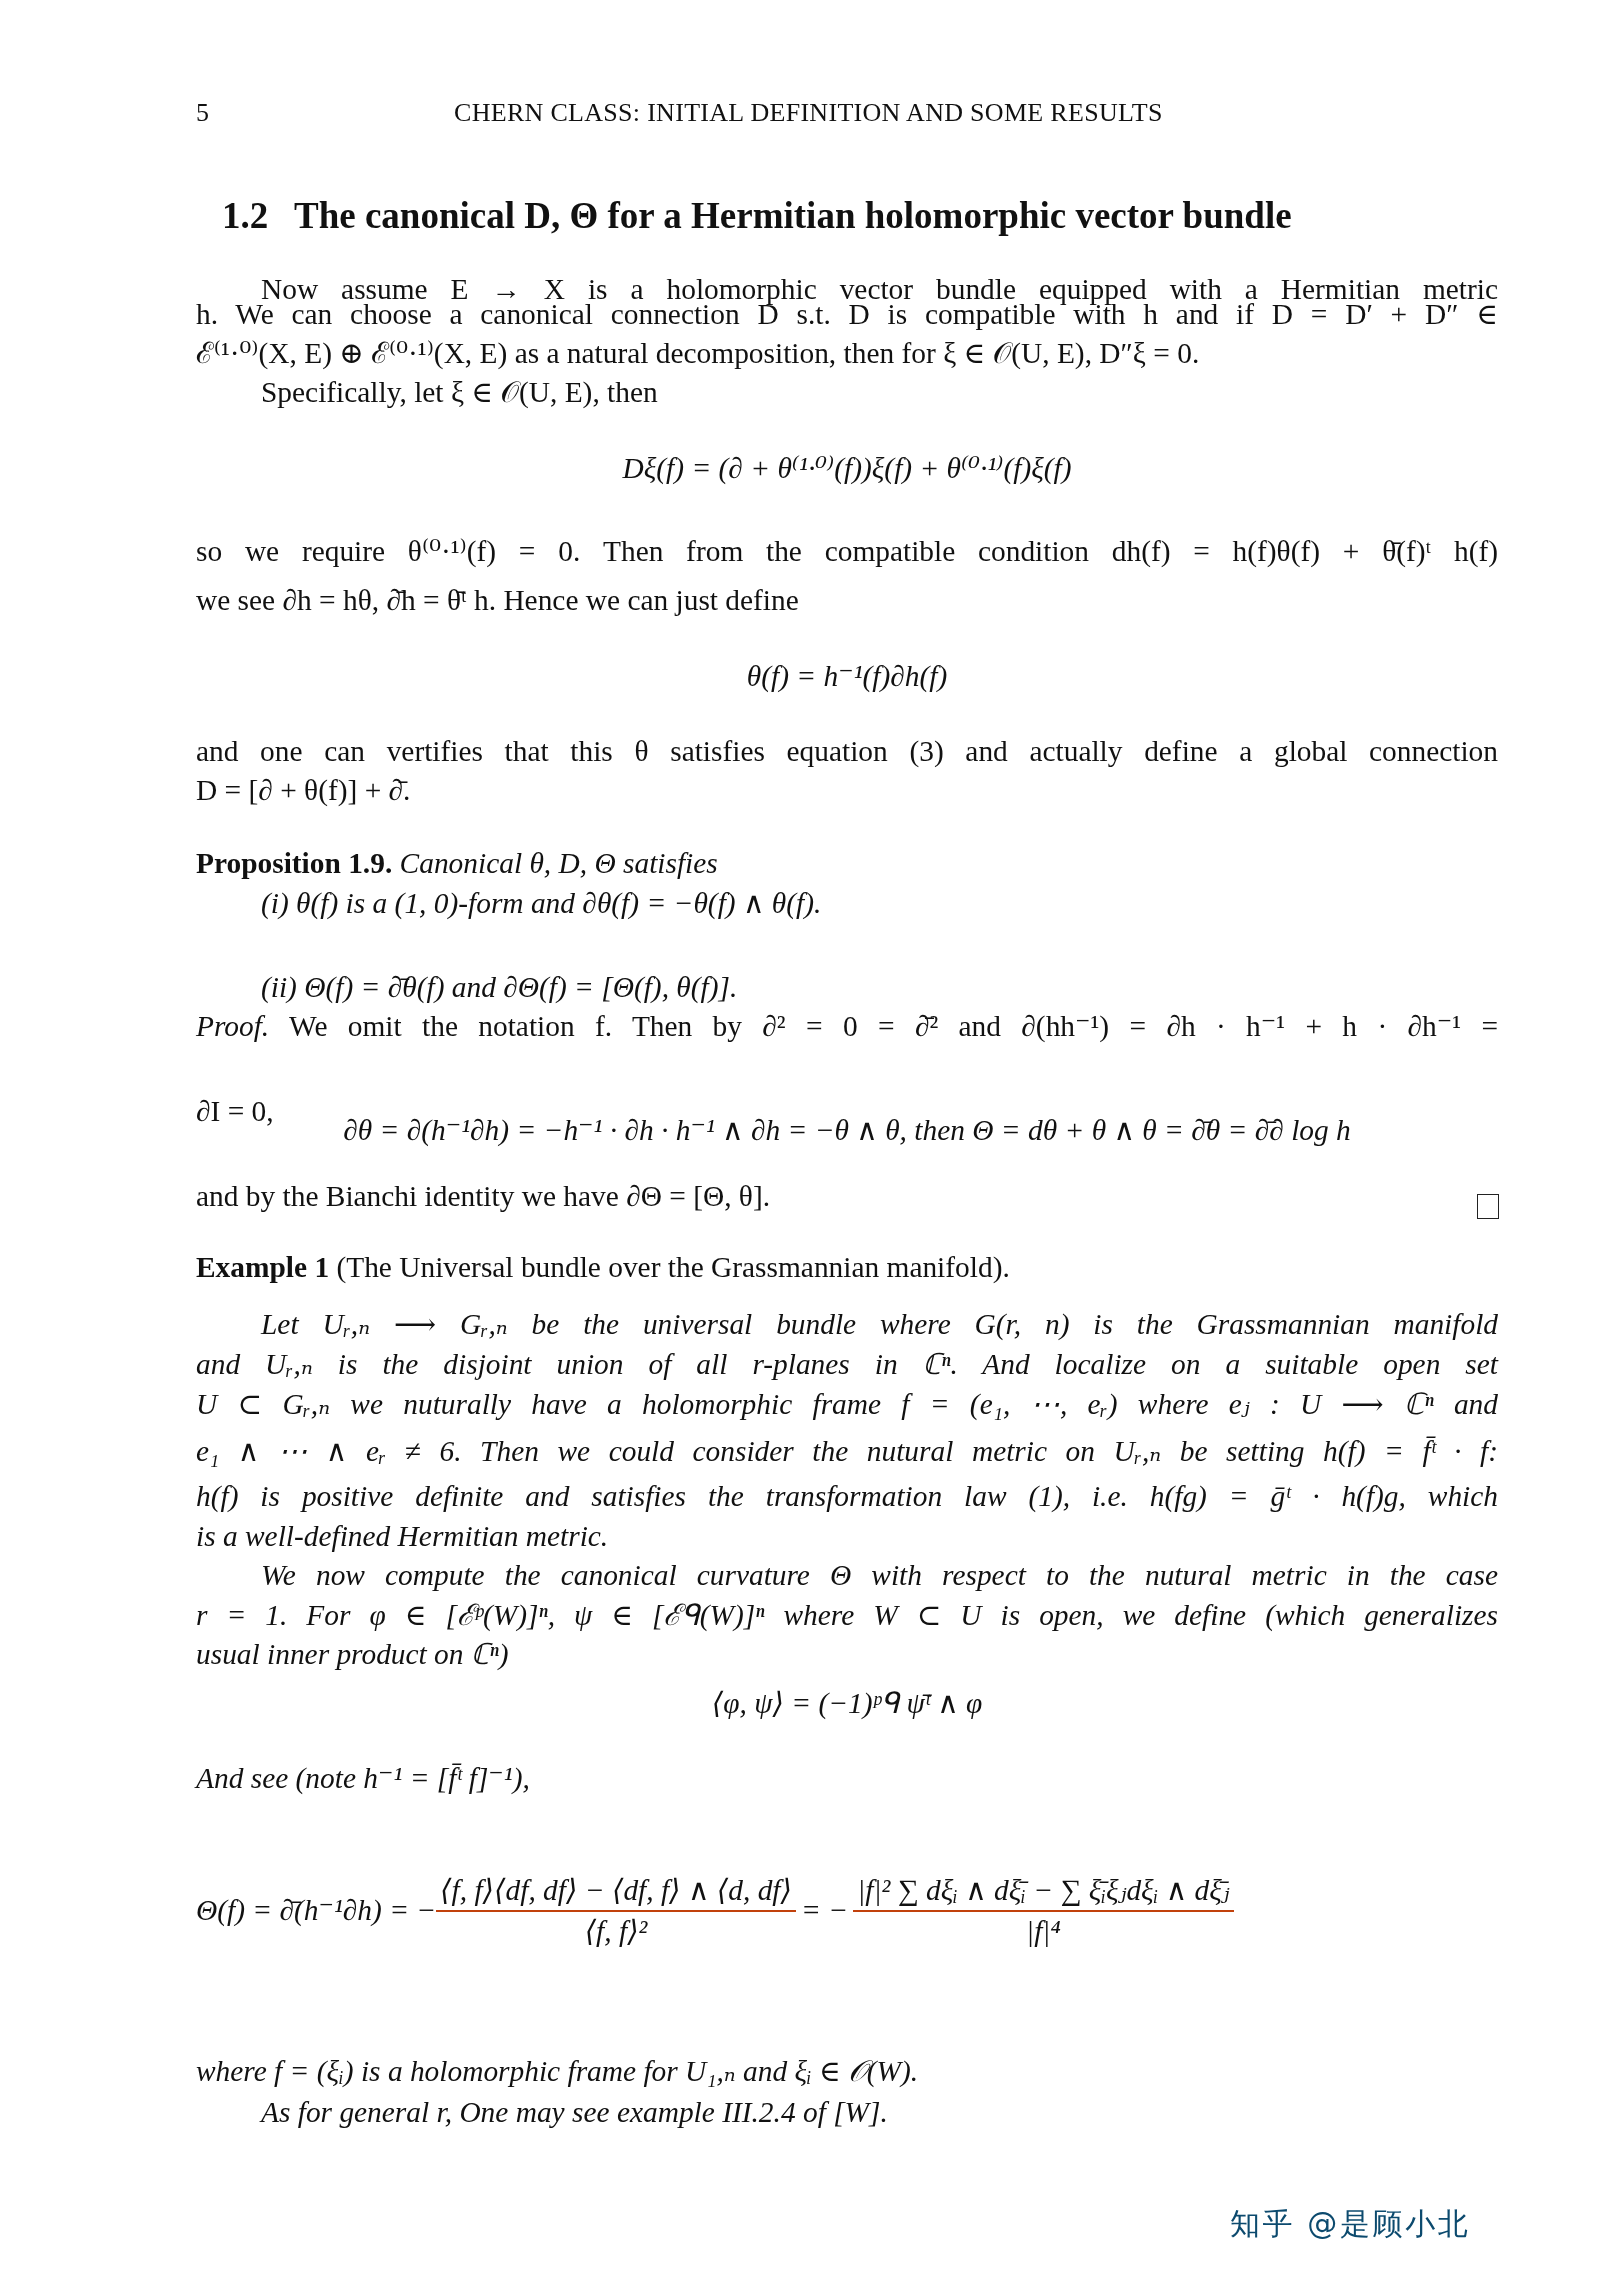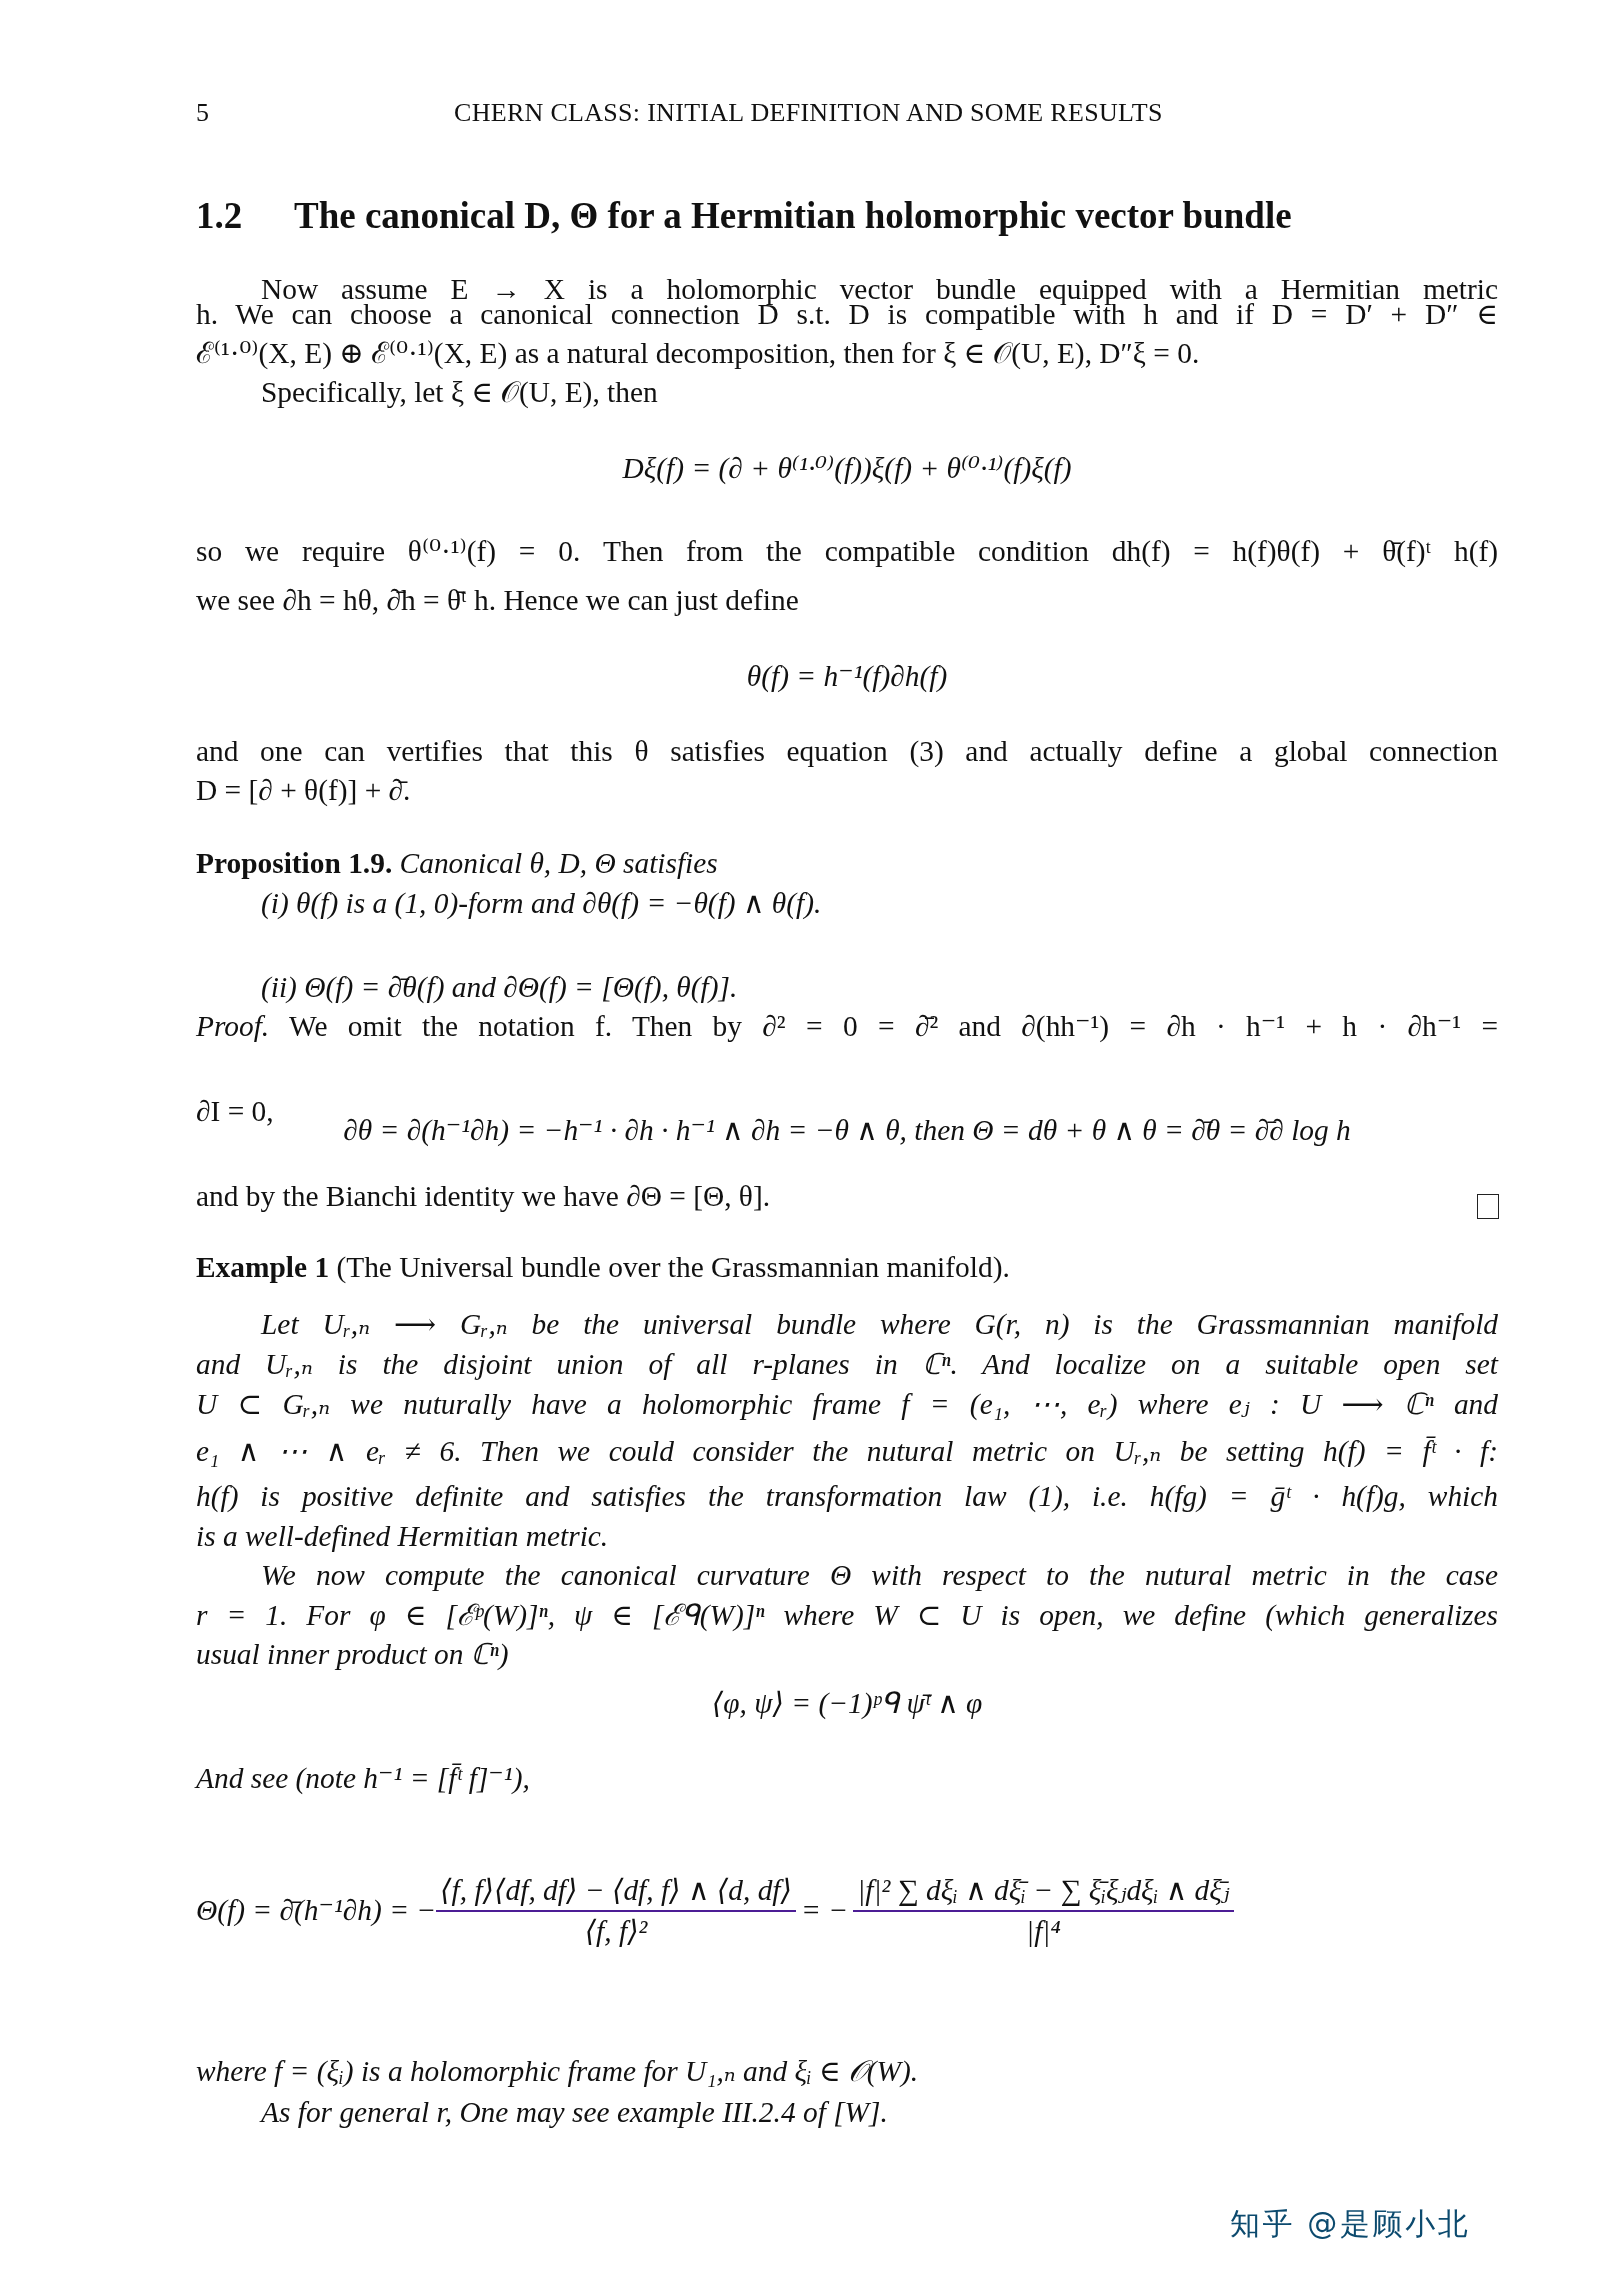--- a/index.html
+++ b/index.html
@@ -14,26 +14,26 @@
   .c { text-align:center; }
   .it { font-style:italic; }
   .bf { font-weight:bold; }
   .m { font-style:italic; }
   .hdr { position:absolute; top:98px; left:196px; width:1302px; font-size:26px;
          font-family:"Liberation Serif",serif; }
   .hdr .pg { position:absolute; left:0; }
   .hdr .title { position:absolute; left:258px; letter-spacing:0.3px; }
   .sec { position:absolute; top:194px; left:196px; width:1302px; font-size:37px;
          font-weight:bold; font-family:"Liberation Serif",serif; white-space:nowrap; }
-  .sec .num { display:inline-block; width:98px; }
+  .sec .num { display:inline-block; width:98px;text-align:center; }
   .qed { position:absolute; right:124px; top:1194px; width:22px; height:25px;
          border:1.3px solid #222; box-sizing:border-box; }
   .frac { display:inline-block; vertical-align:middle; text-align:center; }
   .frac .num, .frac .den { display:block; padding:0 3.9px; }
-  .frac .num { border-bottom:2px solid #4c1d95; }
+  .frac .num { border-bottom:2px solid #c2410c; }
   .wm { position:absolute; left:1230px; top:2204px; font-size:30px; color:#0c4a6e;
         font-family:"DejaVu Sans",sans-serif; letter-spacing:2.6px; }
 </style>
 </head>
 <body>
 
 <div class="page">
 
   <div class="hdr">
     <span class="pg">5</span>

